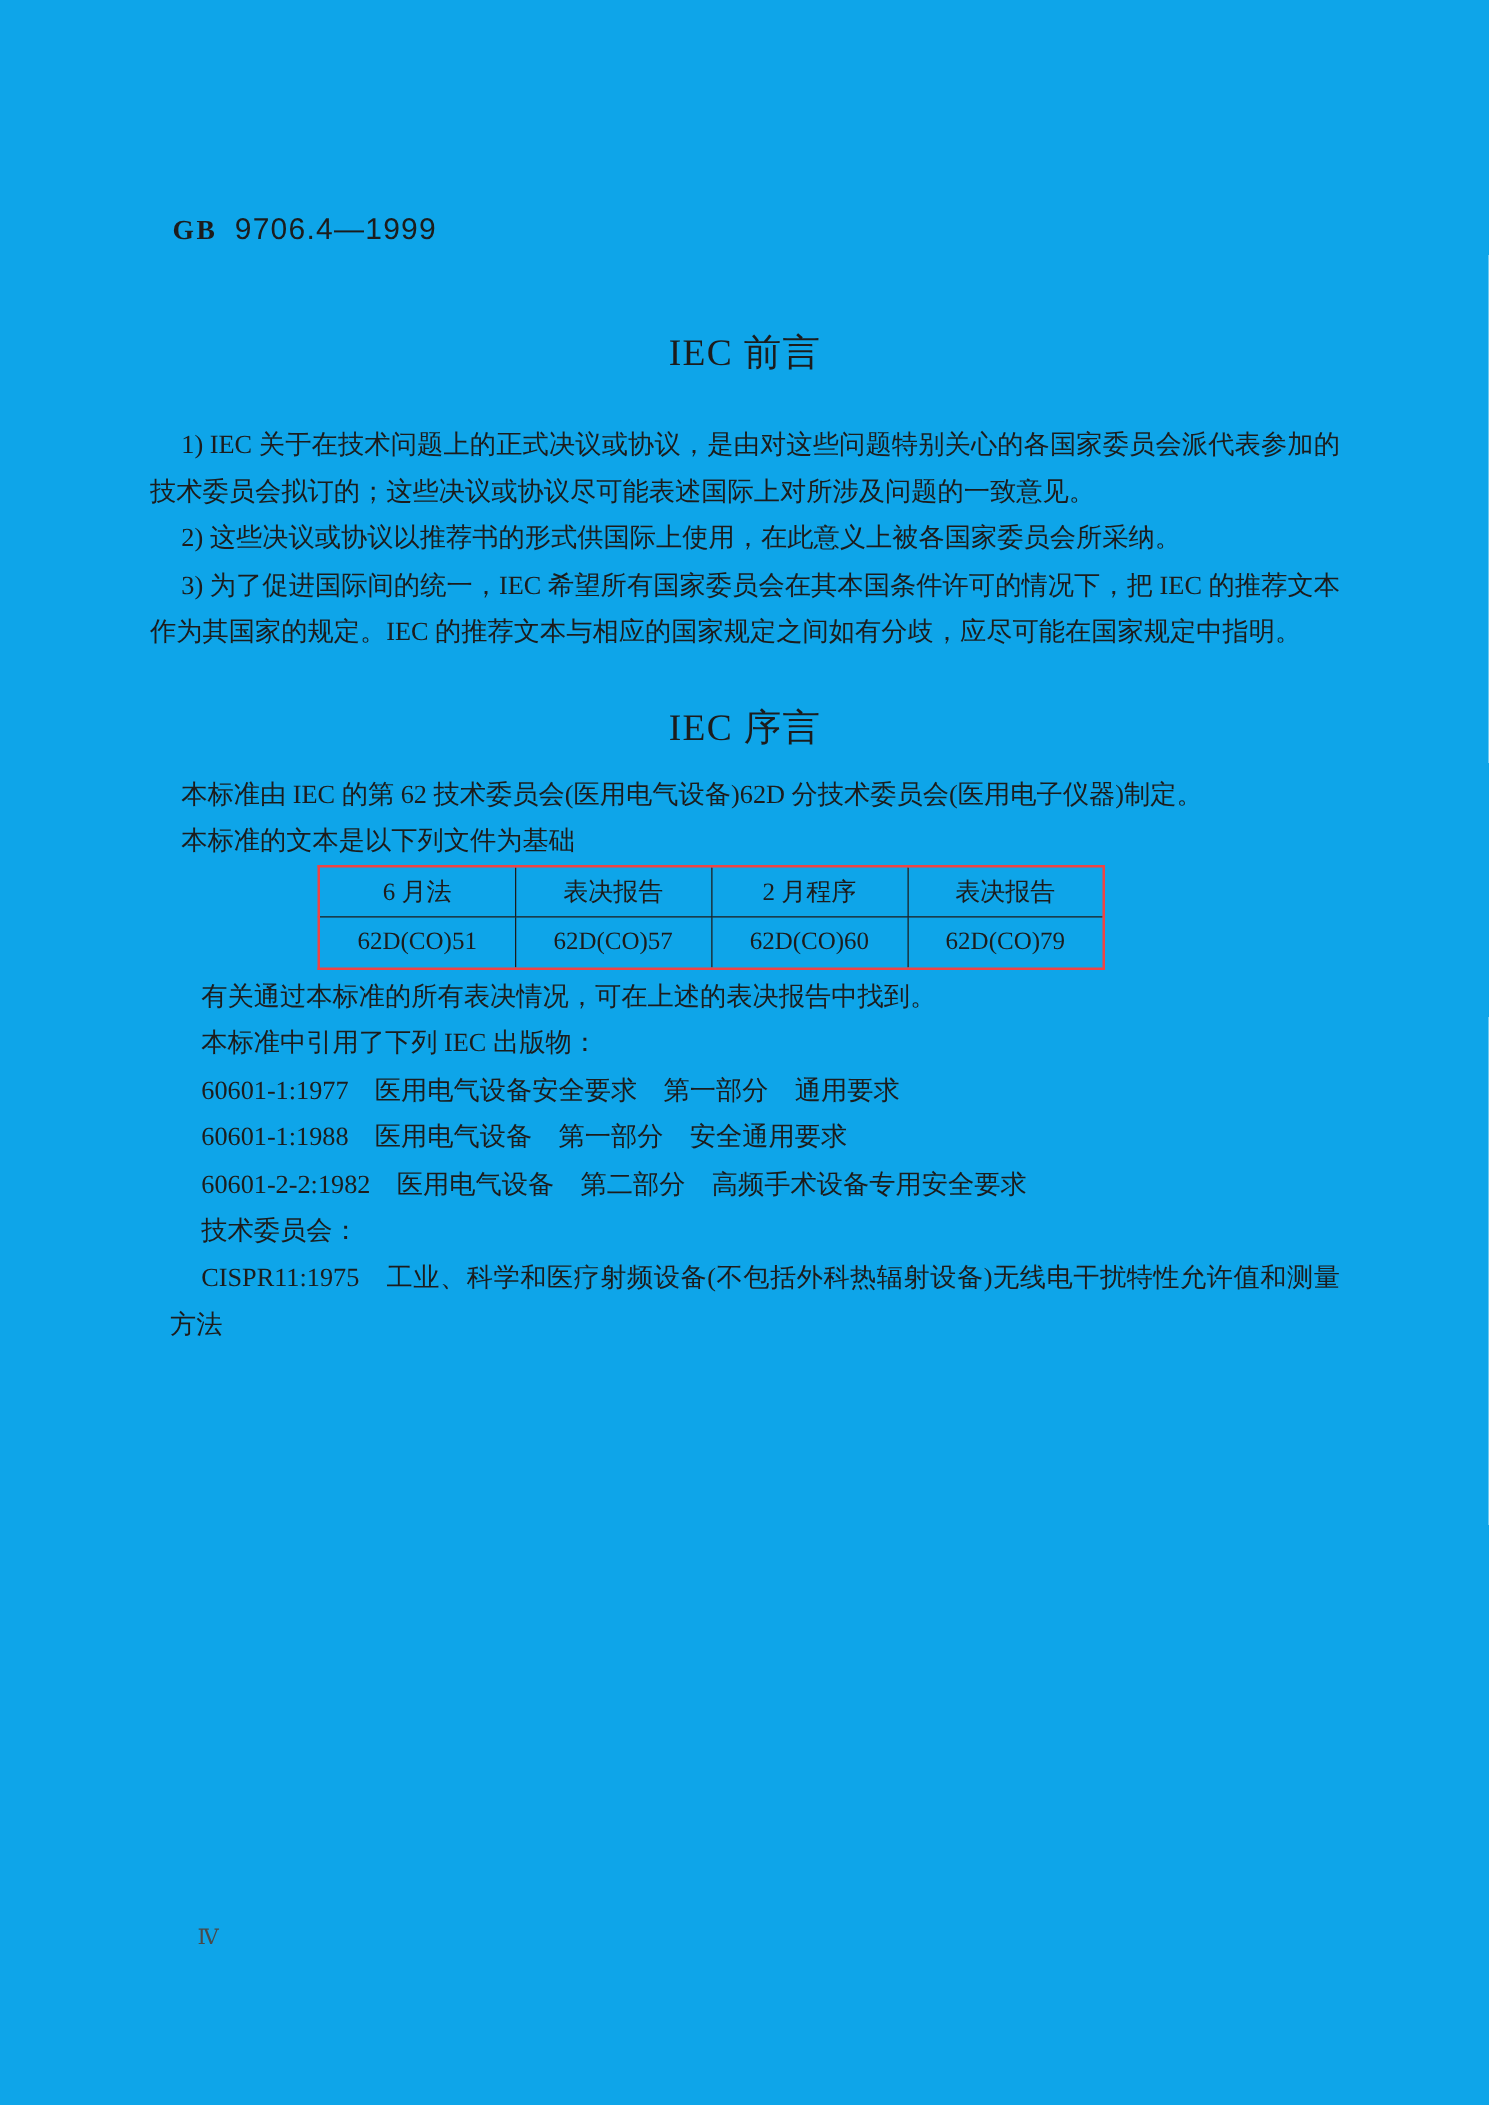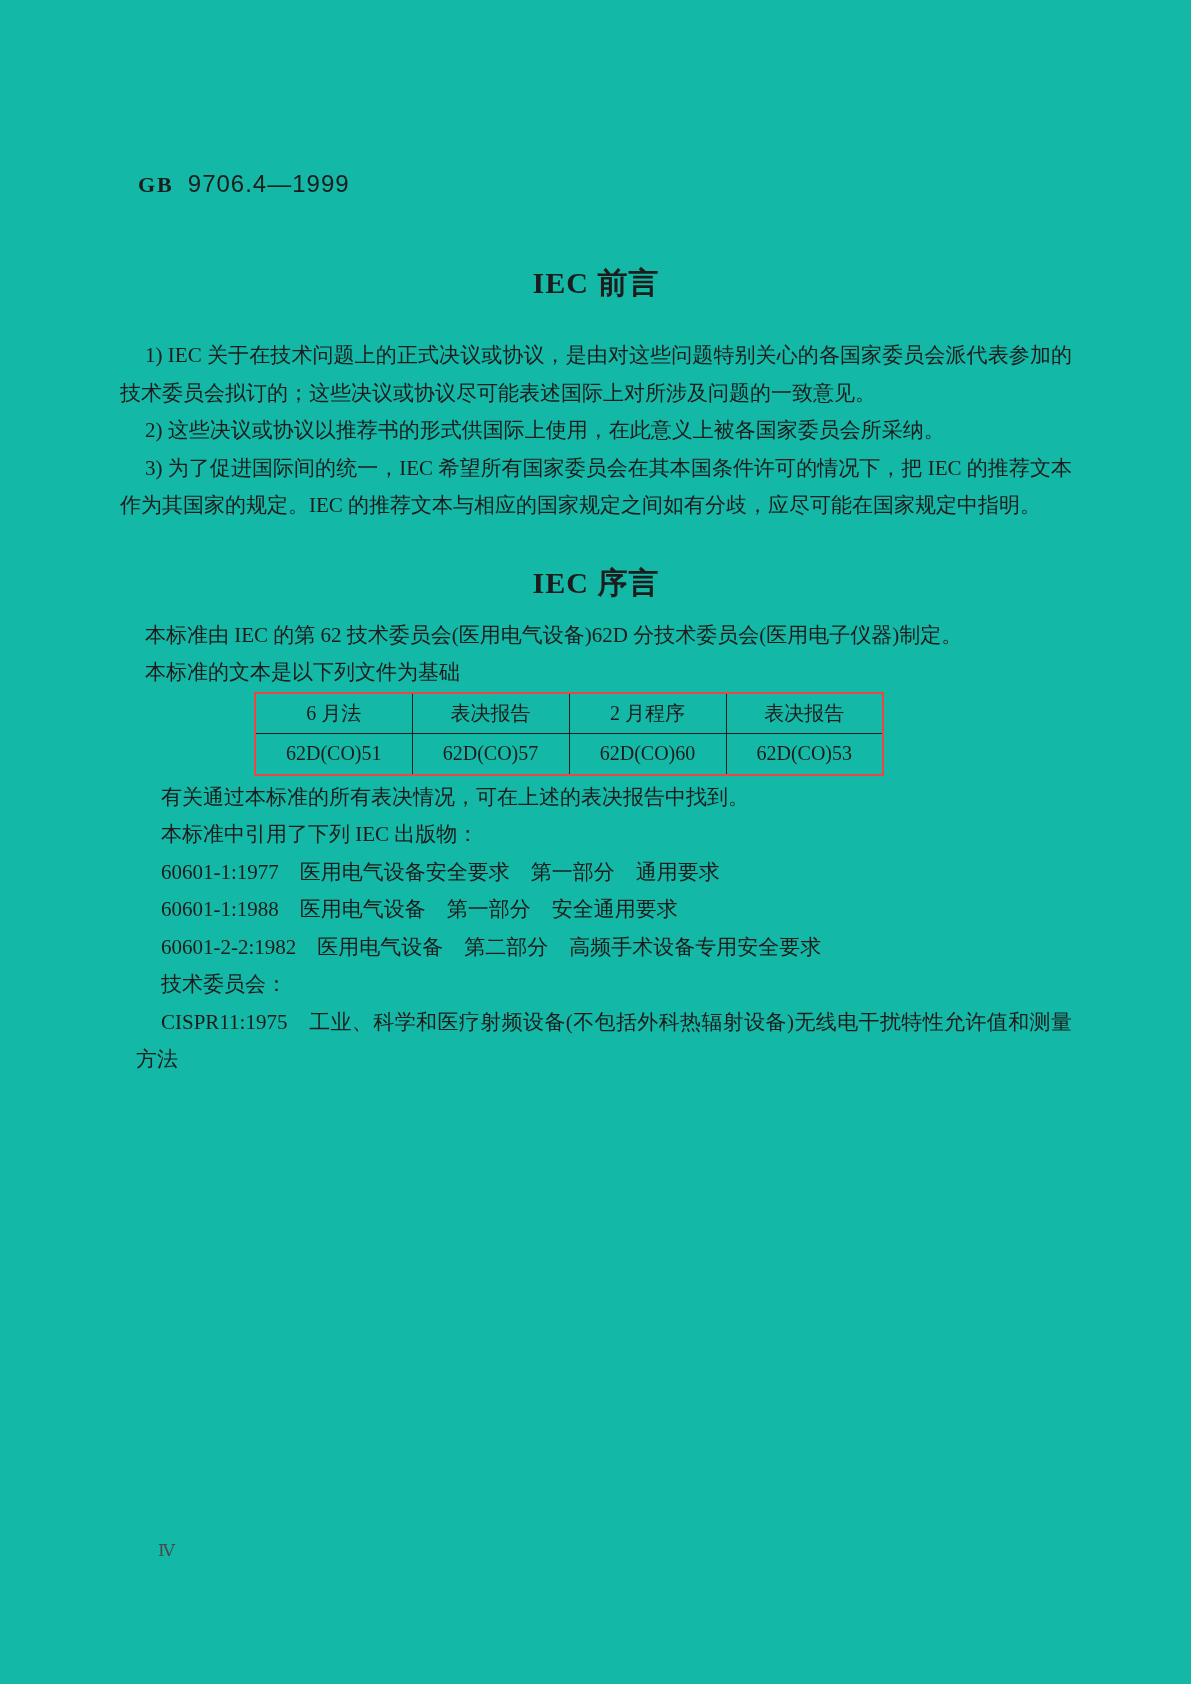--- a/index.html
+++ b/index.html
@@ -1,35 +1,35 @@
 <!DOCTYPE html>
 <html><head>
 <meta charset="utf-8">
 <style>
   * { margin:0; padding:0; box-sizing:border-box; }
   html, body { background:#ffffff; }
   .page {
     position:relative;
     width:1191px; height:1684px;
-    background:#14b8a6;
+    background:#0ea5e9;
     font-family:"Liberation Serif","DejaVu Serif",serif;
     color:#1c1c1c;
     overflow:hidden;
   }
   .doc-header { position:absolute; top:170px; left:138px; white-space:nowrap; }
   .doc-header .gb {
     font-weight:bold; font-size:22px; letter-spacing:2px;
   }
   .doc-header .num {
     font-family:"Liberation Sans","DejaVu Sans",sans-serif;
     font-size:24px; margin-left:14px; letter-spacing:1px;
   }
   .content { position:absolute; left:120px; top:0; width:952px; }
   .sec-title {
-    font-size:30px; font-weight:bold; text-align:center; line-height:36px;
+    font-size:30px; font-weight:normal; text-align:center; line-height:36px;
     letter-spacing:1px;
   }
   .t1 { margin-top:265px; }
   .t2 { margin-top:40px; }
   .body-text p {
     font-size:21px; line-height:37.5px;
     text-align:justify; text-justify:inter-ideograph;
     text-indent:25px;
   }
   .fw { margin-top:36px; }
@@ -82,21 +82,21 @@
         <tr>
           <td>6 月法</td>
           <td>表决报告</td>
           <td>2 月程序</td>
           <td>表决报告</td>
         </tr>
         <tr>
           <td>62D(CO)51</td>
           <td>62D(CO)57</td>
           <td>62D(CO)60</td>
-          <td>62D(CO)53</td>
+          <td>62D(CO)79</td>
         </tr>
       </tbody>
     </table>
 
     <div class="body-text after">
       <p>有关通过本标准的所有表决情况，可在上述的表决报告中找到。</p>
       <p>本标准中引用了下列 IEC 出版物：</p>
       <p>60601-1:1977　医用电气设备安全要求　第一部分　通用要求</p>
       <p>60601-1:1988　医用电气设备　第一部分　安全通用要求</p>
       <p>60601-2-2:1982　医用电气设备　第二部分　高频手术设备专用安全要求</p>

